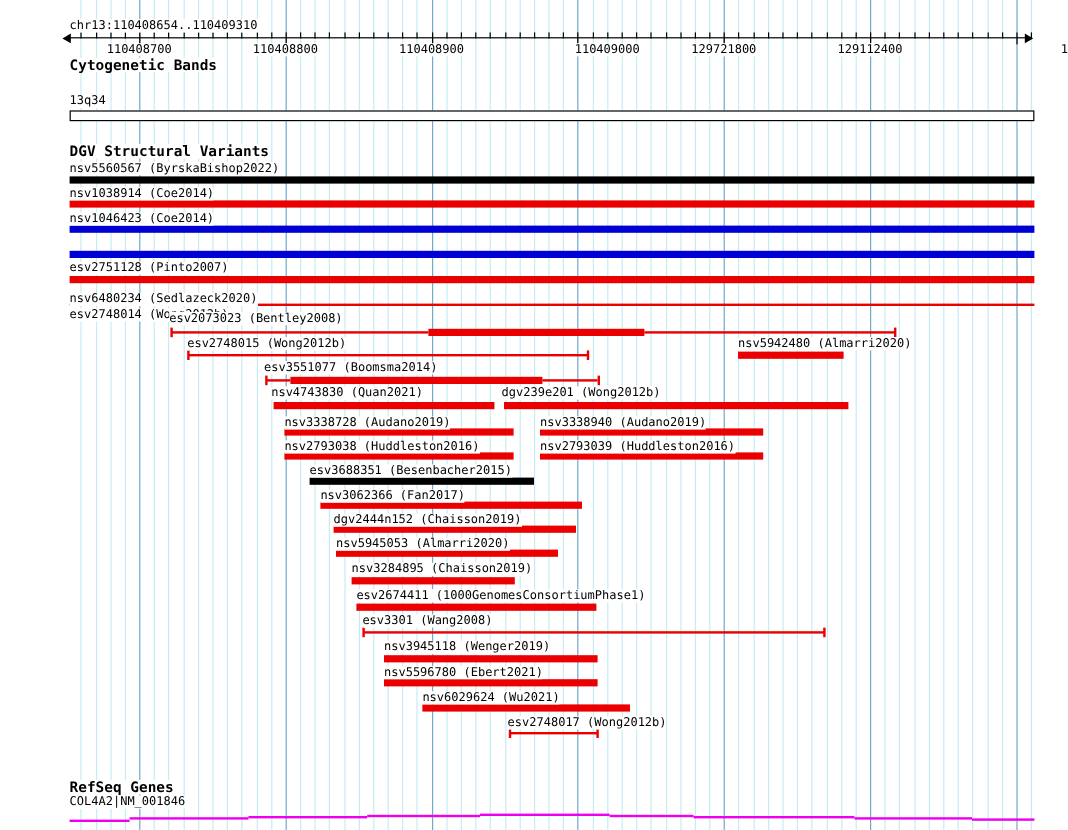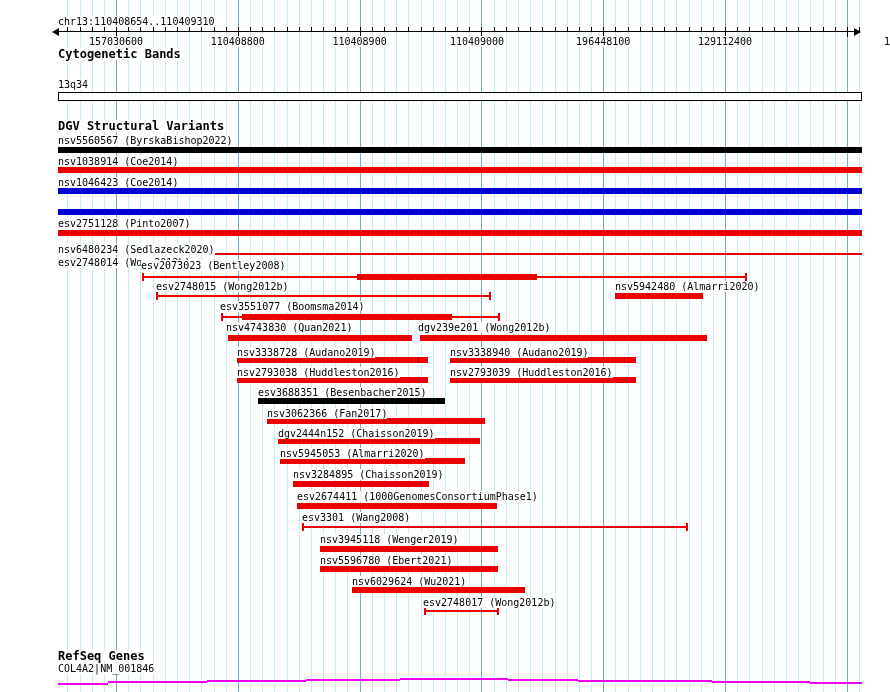--- a/index.html
+++ b/index.html
@@ -164,25 +164,25 @@
       <div class="tick" style="left: 749.4px; top: 27px; height: 5px;"></div>
       <div class="tick" style="left: 761.6px; top: 27px; height: 5px;"></div>
       <div class="tick" style="left: 773.7px; top: 27px; height: 5px;"></div>
       <div class="tick" style="left: 785.9px; top: 27px; height: 5px;"></div>
       <div class="tick" style="left: 798.1px; top: 27px; height: 5px;"></div>
       <div class="tick" style="left: 810.3px; top: 27px; height: 5px;"></div>
       <div class="tick" style="left: 822.5px; top: 27px; height: 5px;"></div>
       <div class="tick" style="left: 834.6px; top: 27px; height: 5px;"></div>
       <div class="tick" style="left: 846.8px; top: 27px; height: 10px;"></div>
       <div class="tick" style="left: 859px; top: 27px; height: 5px;"></div>
-      <div class="ticklabel" style="left: 116px;">157030600</div>
+      <div class="ticklabel" style="left: 116px;">110408700</div>
       <div class="ticklabel" style="left: 237.8px;">110408800</div>
       <div class="ticklabel" style="left: 359.6px;">110408900</div>
-      <div class="ticklabel" style="left: 477px;">110409000</div>
-      <div class="ticklabel" style="left: 603.2px;">196448100</div>
+      <div class="ticklabel" style="left: 506px;">110409000</div>
+      <div class="ticklabel" style="left: 603.2px;">129721800</div>
       <div class="ticklabel" style="left: 725px;">129112400</div>
       <div class="ticklabel" style="left: 873px; margin-left: 38px;">110409300</div>
     </div>
 
   <div>
     <div class="lbl title" id="cyto-title">Cytogenetic Bands</div>
     <div class="lbl" id="band-label">13q34</div>
     <div id="band-box"></div>
   </div>
 

